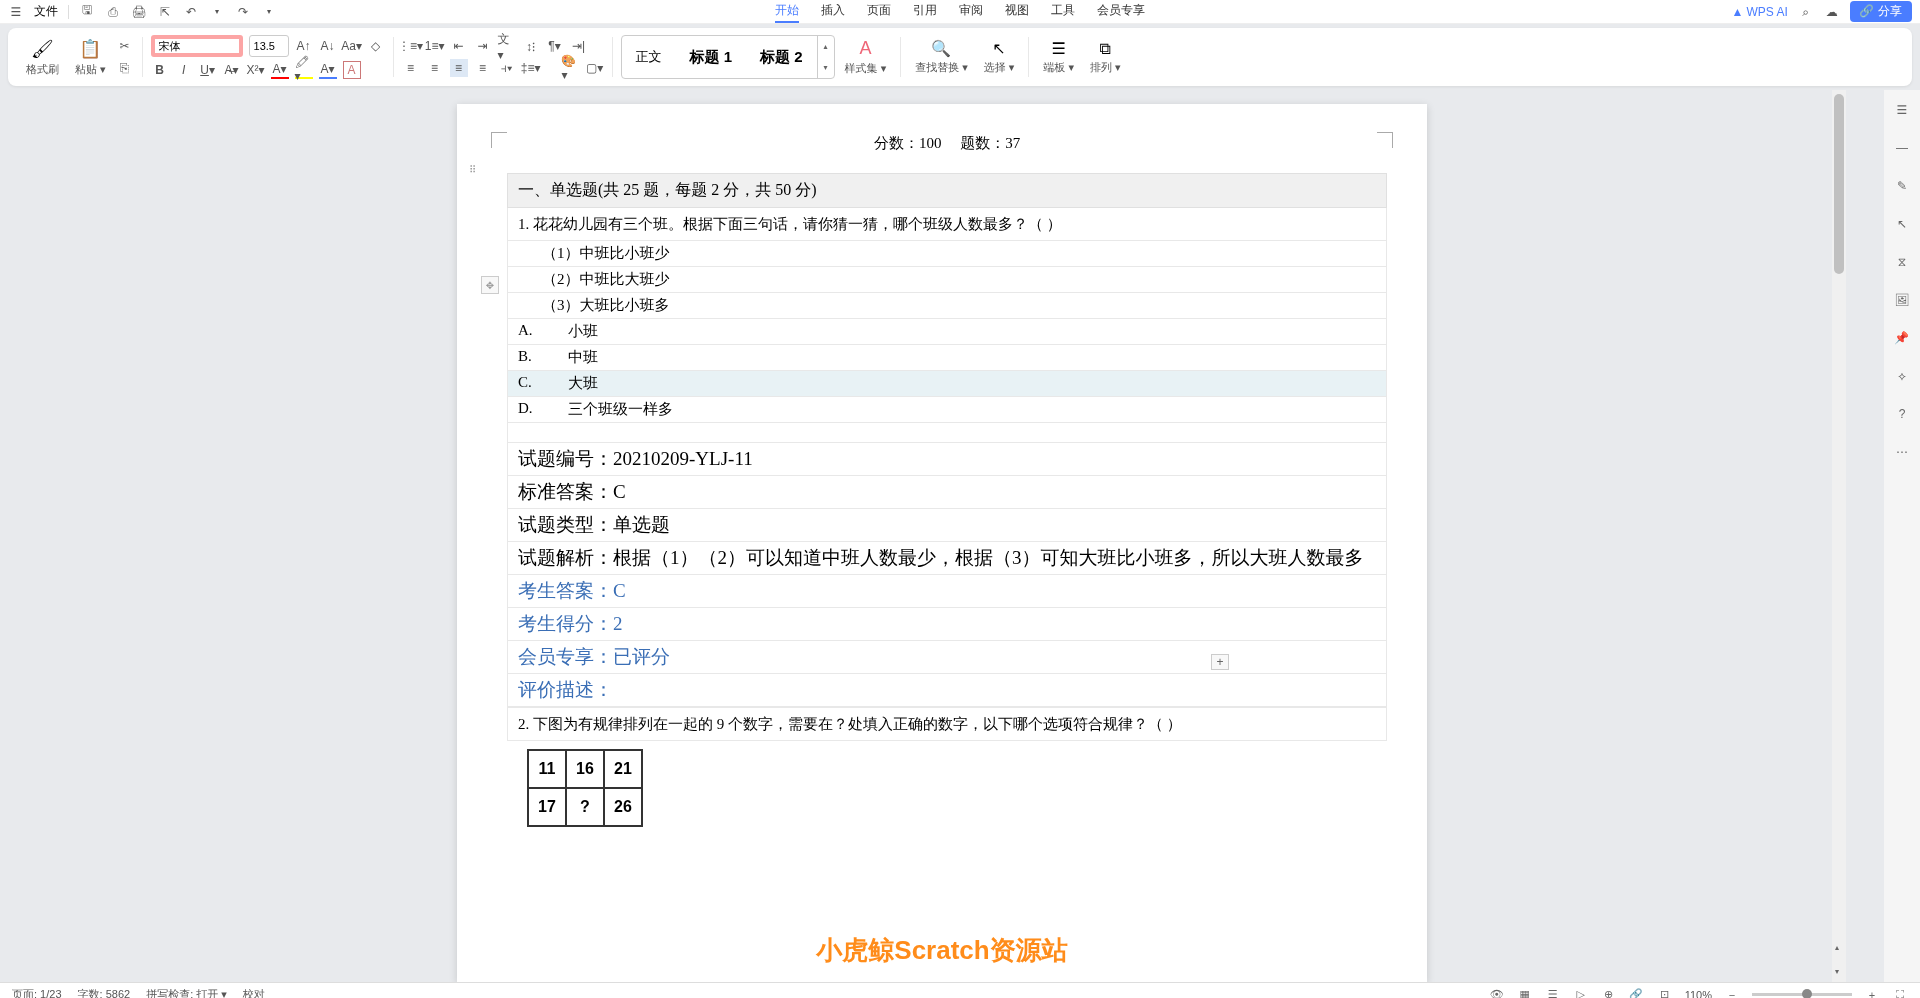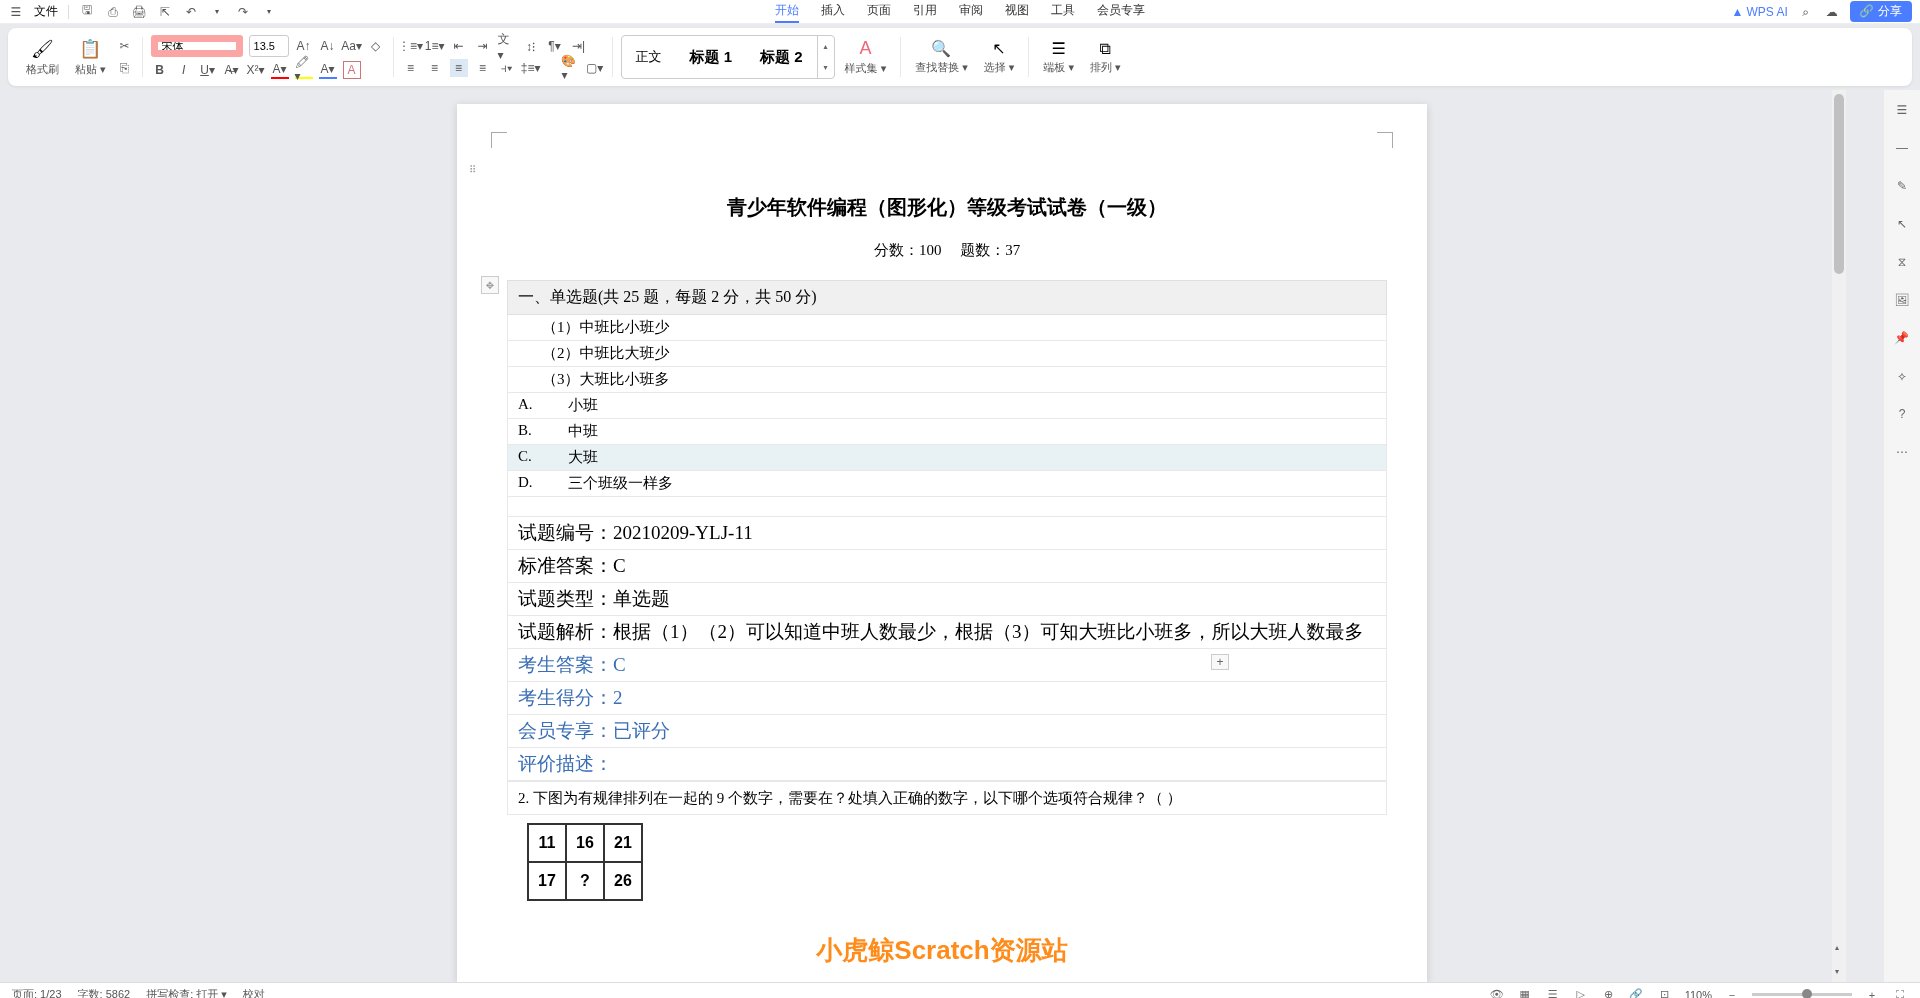--- a/index.html
+++ b/index.html
@@ -16,21 +16,21 @@
     .menu-tab.active { color: #4a7dff; border-bottom: 2px solid #4a7dff; }
     .wps-ai { color: #4a7dff; display: flex; align-items: center; gap: 3px; }
     .share-btn { background: #4a7dff; color: #fff; padding: 2px 10px; border-radius: 4px; cursor: pointer; }
     
     .ribbon { height: 58px; background: #fff; margin: 4px 8px 0; border-radius: 8px; display: flex; align-items: center; padding: 0 12px; gap: 4px; box-shadow: 0 1px 3px rgba(0,0,0,0.08); }
     .ribbon-group { display: flex; flex-direction: column; align-items: center; gap: 2px; padding: 0 6px; }
     .ribbon-col { display: flex; flex-direction: column; gap: 4px; }
     .ribbon-row { display: flex; align-items: center; gap: 6px; }
     .ribbon-label { font-size: 11px; color: #555; }
     .ribbon-sep { width: 1px; height: 40px; background: #e8e8e8; margin: 0 4px; }
-    .font-select { border: 7px solid #fca5a5; height: 22px; width: 92px; padding: 0 4px; font-size: 11px; border-radius: 3px; }
+    .font-select { border: 4px solid #fca5a5; height: 22px; width: 92px; padding: 0 4px; font-size: 11px; border-radius: 3px; }
     .size-select { border: 1px solid #ccc; height: 22px; width: 40px; padding: 0 4px; font-size: 11px; border-radius: 3px; }
     .rb-icon { width: 18px; height: 18px; display: inline-flex; align-items: center; justify-content: center; color: #555; cursor: pointer; font-size: 12px; }
     .style-box { border: 1px solid #ccc; height: 44px; display: flex; align-items: center; border-radius: 4px; }
     .style-item { padding: 0 14px; height: 100%; display: flex; align-items: center; font-size: 13px; text-align: center; }
     .style-item.bold { font-weight: bold; font-size: 15px; }
     .style-arrows { display: flex; flex-direction: column; border-left: 1px solid #ccc; height: 100%; }
     .style-arrow { flex: 1; width: 16px; display: flex; align-items: center; justify-content: center; font-size: 8px; color: #666; }
     
     .workspace { display: flex; height: 892px; margin-top: 4px; }
     .doc-area { flex: 1; overflow-y: auto; display: flex; justify-content: center; padding-top: 14px; position: relative; }
@@ -215,27 +215,29 @@
       <span class="scroll-up">▴</span>
       <span class="scroll-down">▾</span>
     </div>
     <div class="page">
       <div class="page-corner-tl"></div>
       <div class="page-corner-tr"></div>
       <div class="handle">⠿</div>
       <div class="drag-handle">✥</div>
       <div class="add-btn">+</div>
 
-      <div class="doc-title">青少年软件编程（图形化）等级考试试卷（一级）</div>
       <div class="doc-meta">
         <span>分数：100</span>&nbsp;&nbsp;&nbsp;&nbsp;&nbsp;<span>题数：37</span>
       </div>
 
       <div class="section-header">一、单选题(共 25 题，每题 2 分，共 50 分)</div>
 
+      <div class="question">
+        <span>1.</span> <span>花花幼儿园有三个班。根据下面三句话，请你猜一猜，哪个班级人数最多？（   ）</span>
+      </div>
       <div class="q-row"><span class="q-text">（1）中班比小班少</span></div>
       <div class="q-row"><span class="q-text">（2）中班比大班少</span></div>
       <div class="q-row"><span class="q-text">（3）大班比小班多</span></div>
 
       <div class="opt-row">
           <span class="opt-label">A.</span>
           <span>小班</span>
         </div>
       <div class="opt-row">
           <span class="opt-label">B.</span>

